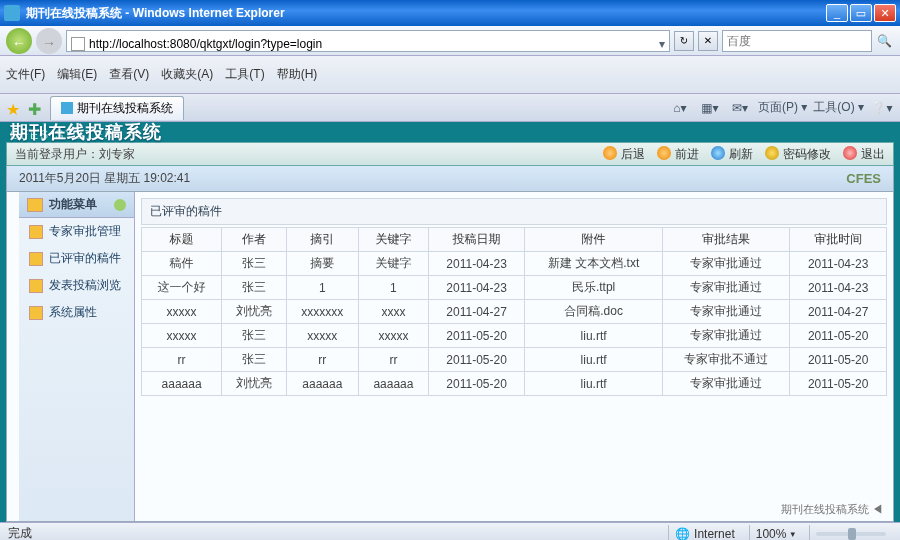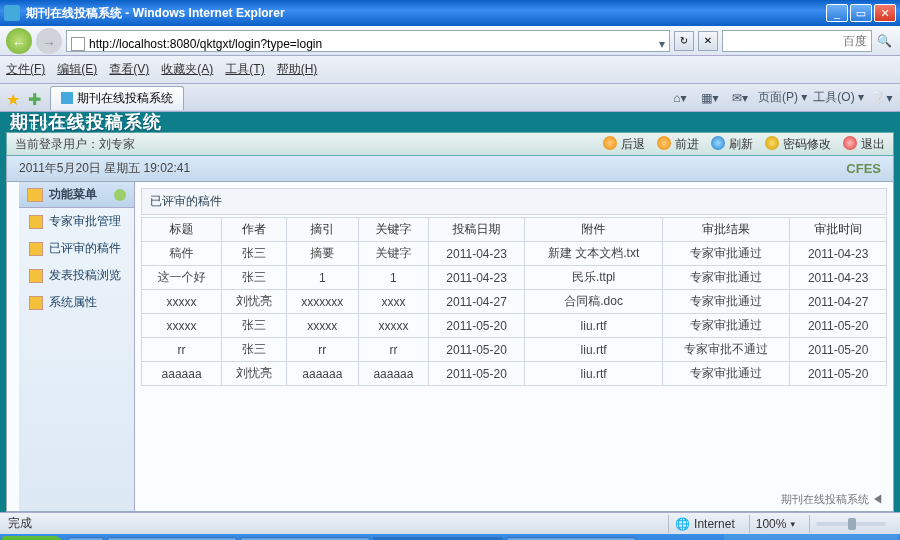--- a/index.html
+++ b/index.html
@@ -18,25 +18,25 @@
 
 .navbar { height: 30px; background: linear-gradient(#f7f9fc,#dde6f2); border-bottom: 1px solid #aac; display: flex; align-items: center; padding: 0 6px; gap: 4px; }
 .navbtn { width: 26px; height: 26px; border-radius: 13px; display: flex; align-items: center; justify-content: center; cursor: pointer; }
 .navbtn.back { background: radial-gradient(#bfe07a,#6fae2a); color: #fff; font-size: 14px; }
 .navbtn.fwd { background: #d0d4da; color: #888; font-size: 14px; }
 .addr { flex: 1; display: flex; align-items: flex-end; background: #fff; border: 1px solid #9ab; height: 22px; padding: 0 4px; gap: 4px; }
 .addr .page-icon { width: 14px; height: 14px; background: #fff; border: 1px solid #999; }
 .addr input { flex: 1; border: none; outline: none; font-size: 12px; }
 .addr-btn { width: 20px; height: 20px; background: linear-gradient(#f3f6fa,#d8e0ec); border: 1px solid #9ab; display: flex; align-items: center; justify-content: center; cursor: pointer; font-size: 10px; }
 .search { width: 150px; background: #fff; border: 1px solid #9ab; height: 22px; padding: 0 4px; display: flex; align-items: center; }
-.search input { width: 100%; border: none; outline: none; text-align: right; }
+.search input { width: 100%; border: none; outline: none; }
 .mag { width: 18px; text-align: center; cursor: pointer; }
 
 
-.menubar { height: 28px; background: linear-gradient(#eef2f8,#dde4ef); border-bottom: 1px solid #aac; display: flex; align-items: center; padding: 0 6px; gap: 12px; color: #333; text-decoration: underline; }
+.menubar { height: 38px; background: linear-gradient(#eef2f8,#dde4ef); border-bottom: 1px solid #aac; display: flex; align-items: center; padding: 0 6px; gap: 12px; color: #333; }
 .menuitem { cursor: pointer; }
 
 
 .tabbar { height: 28px; background: linear-gradient(#e6ebf4,#cfd9e8); border-bottom: 1px solid #aac; display: flex; align-items: center; padding: 0 6px; gap: 6px; }
 .star { width: 16px; height: 16px; color: #f5b301; font-size: 16px; cursor: pointer; }
 .tab { display: flex; align-items: center; background: linear-gradient(#fff,#e8eef8); border: 1px solid #9ab; border-bottom: none; border-radius: 3px 3px 0 0; padding: 3px 10px; gap: 4px; cursor: pointer; }
 .tab .page-icon { width: 12px; height: 12px; background: #4ad; }
 .tabbar .spacer { flex: 1; }
 .tbicon { width: 24px; height: 22px; display: flex; align-items: center; justify-content: center; color: #456; cursor: pointer; }
 

